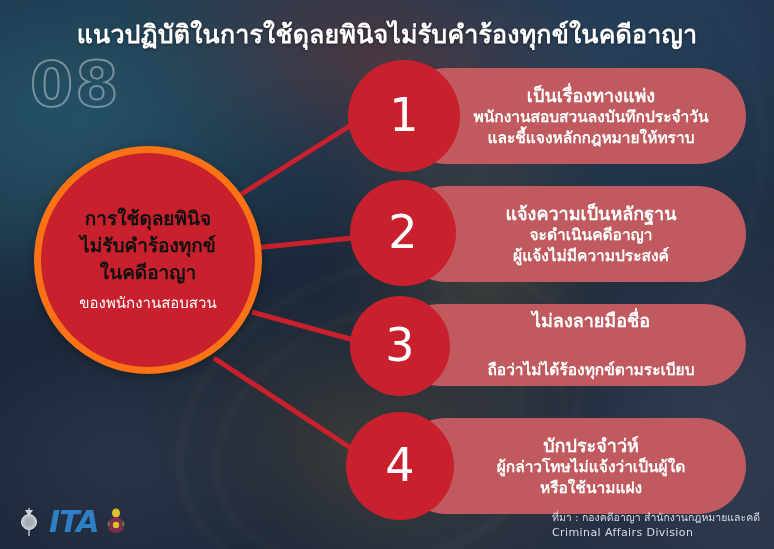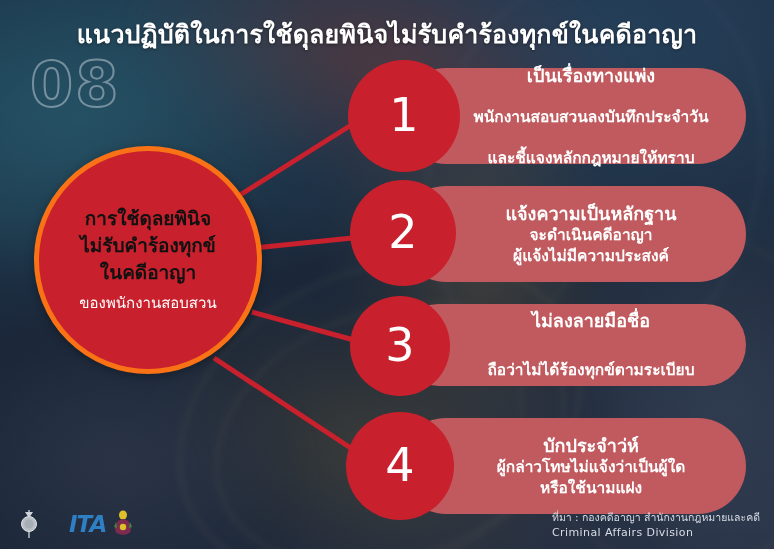--- a/index.html
+++ b/index.html
@@ -90,21 +90,21 @@
   
   .connectors { position: absolute; inset: 0; z-index: 25; }
 
   
   .hub {
     position: absolute;
     left: 34px; top: 146px;
     width: 228px; height: 228px;
     border-radius: 50%;
     background: #c8202c;
-    border: 5px solid #f97316;
+    border: 7px solid #f97316;
     z-index: 30;
     display: flex;
     flex-direction: column;
     align-items: center;
     justify-content: center;
     text-align: center;
     box-shadow: 0 2px 10px rgba(0,0,0,.30);
   }
   .hub-title {
     color: #111111;
@@ -164,25 +164,24 @@
   }
 
   
   .footer-logos {
     position: absolute; left: 16px; bottom: 10px;
     display: flex; align-items: center; gap: 7px;
     z-index: 40;
   }
   .logo-ita {
     color: #2f7fc4;
-    font-size: 23px;
+    font-size: 30px;
     font-weight: bold;
     letter-spacing: -1px;
     font-style: italic;
-    margin-left: 20px;
   }
   .credit {
     position: absolute; right: 14px; bottom: 8px;
     color: #d8dde5;
     font-size: 10.5px;
     line-height: 1.45;
     z-index: 40;
   }
   .credit .en { font-size: 11px; letter-spacing: .4px; }
 </style>
@@ -219,21 +218,21 @@
   <div class="hub">
     <div class="hub-title">
       <div>การใช้ดุลยพินิจ</div>
       <div>ไม่รับคำร้องทุกข์</div>
       <div>ในคดีอาญา</div>
     </div>
     <div class="hub-sub">ของพนักงานสอบสวน</div>
   </div>
 
   <div class="item" style="left:340px; top:60px; width:420px; height:112px;">
-    <div class="pill" style="top:8px; left:58px; width:348px; height:96px;gap:20px;">
+    <div class="pill" style="top:8px; left:58px; width:348px; height:96px;">
       <div class="pill-head">เป็นเรื่องทางแพ่ง</div>
       <div class="pill-body">พนักงานสอบสวนลงบันทึกประจำวัน</div>
       <div class="pill-body">และชี้แจงหลักกฎหมายให้ทราบ</div>
     </div>
     <div class="num-circle" style="left:8px; top:0px; width:112px; height:112px;">1</div>
   </div>
 
   <div class="item" style="left:340px; top:180px; width:420px; height:108px;">
     <div class="pill" style="top:6px; left:58px; width:348px; height:96px;">
       <div class="pill-head">แจ้งความเป็นหลักฐาน</div>

